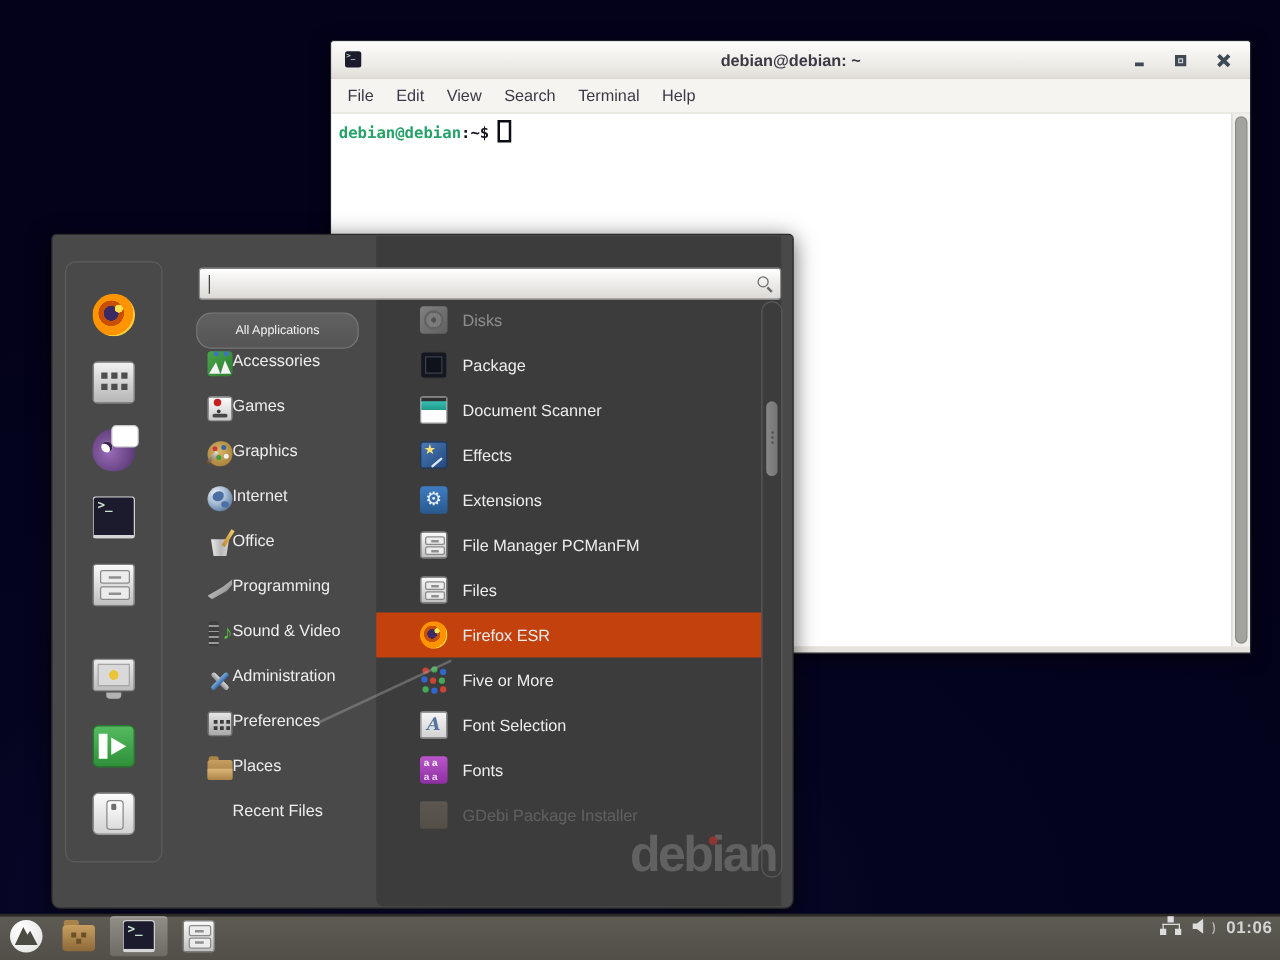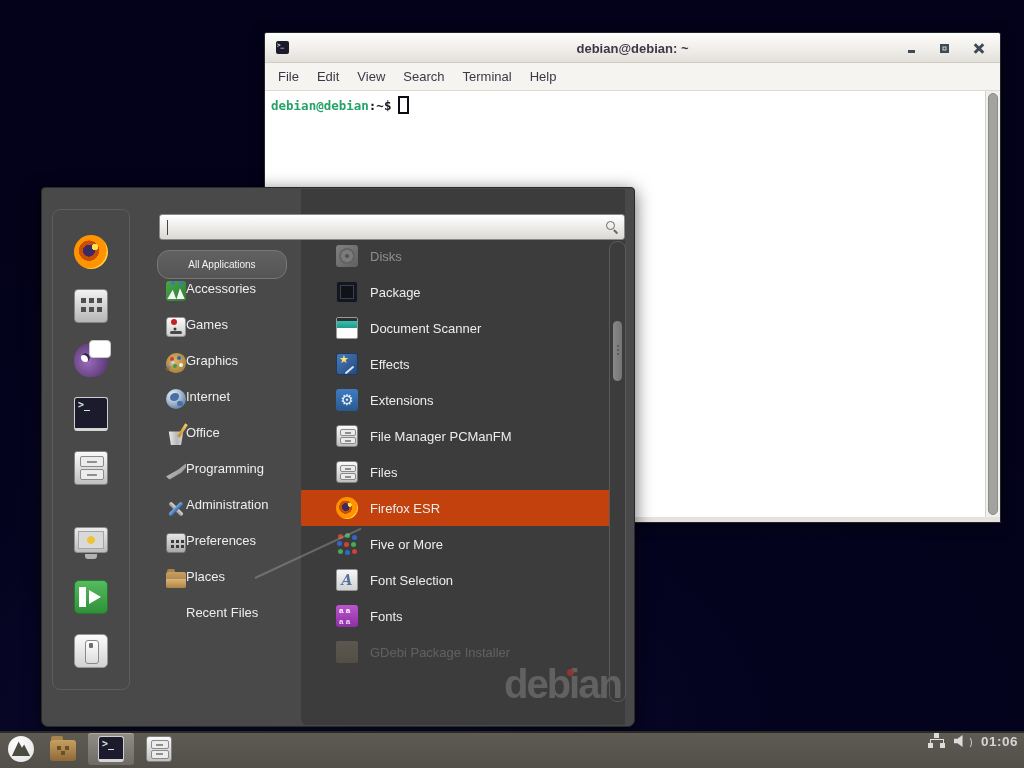--- a/index.html
+++ b/index.html
@@ -413,20 +413,24 @@
         </div>
         <div class="cat-row">
           <span class="icon office-icon"></span>
           <span class="row-label">Office</span>
         </div>
         <div class="cat-row">
           <span class="icon programming-icon"></span>
           <span class="row-label">Programming</span>
         </div>
         <div class="cat-row">
+          <span class="icon sound-video-icon"></span>
+          <span class="row-label">Sound &amp; Video</span>
+        </div>
+        <div class="cat-row">
           <span class="icon administration-icon"></span>
           <span class="row-label">Administration</span>
         </div>
         <div class="cat-row">
           <span class="icon preferences-icon"></span>
           <span class="row-label">Preferences</span>
         </div>
         <div class="cat-row">
           <span class="icon places-icon"></span>
           <span class="row-label">Places</span>

